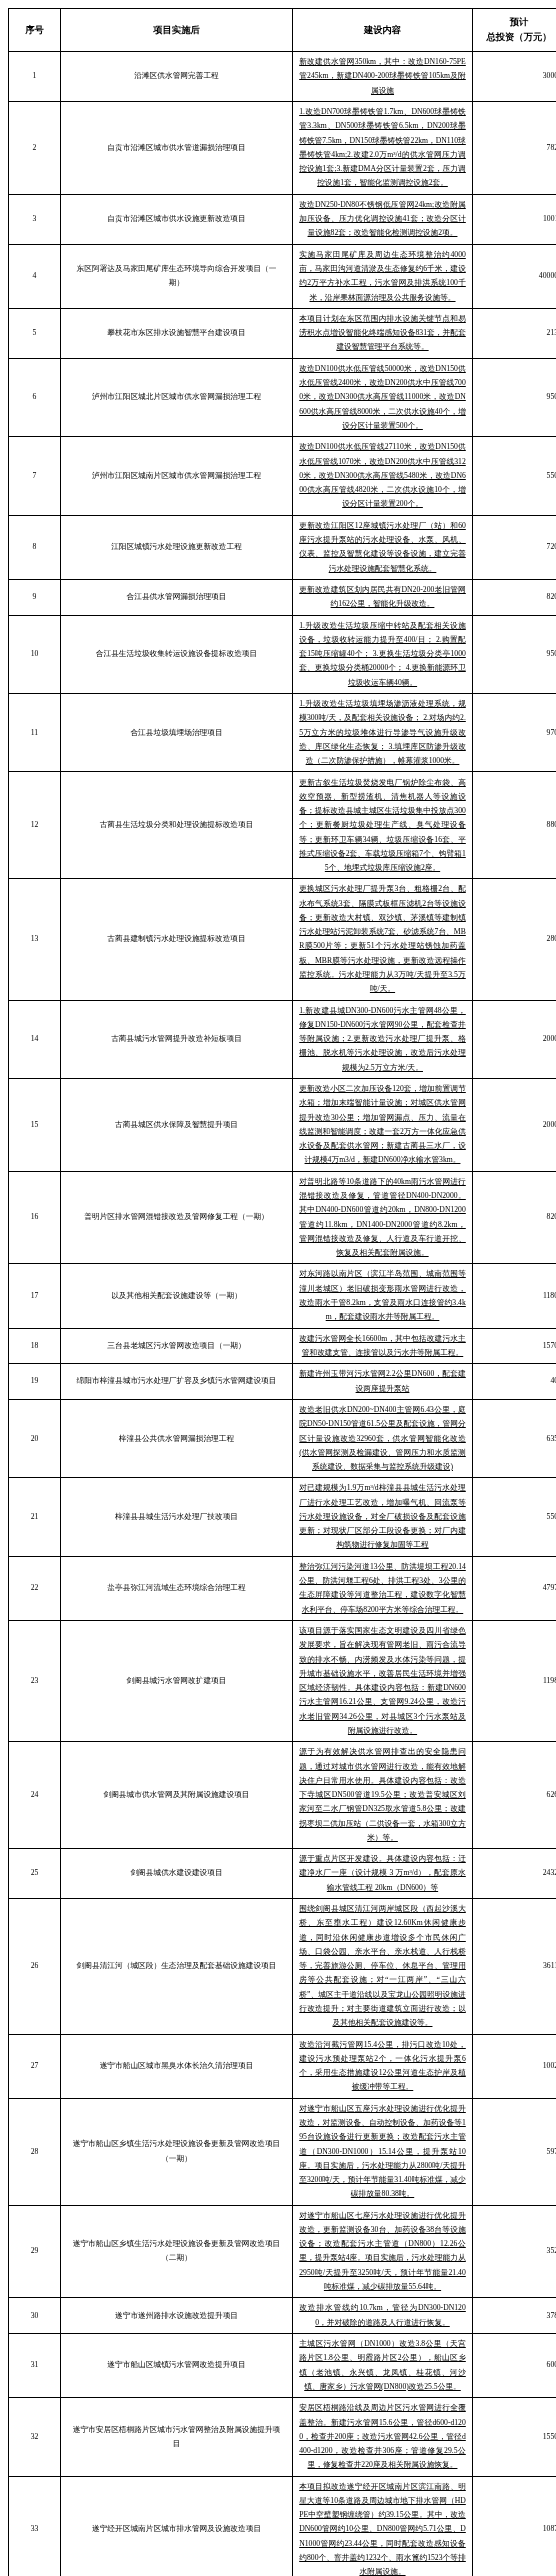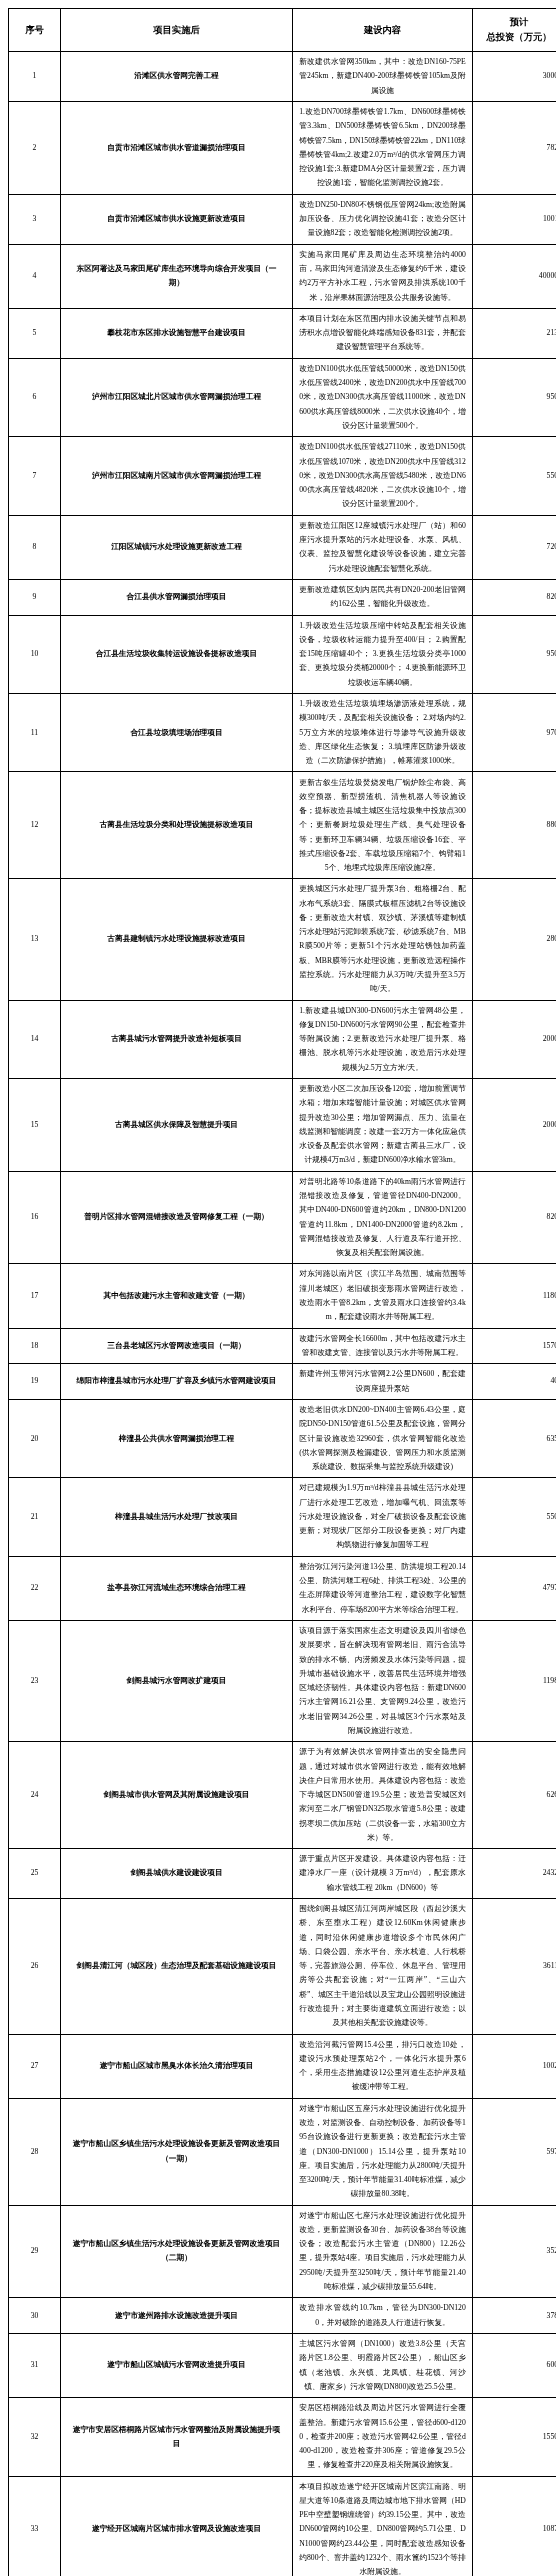--- a/index.html
+++ b/index.html
@@ -7,22 +7,22 @@
   .page{width:556px;margin:8px;}
   table{width:556px;border-collapse:collapse;table-layout:fixed;background:#ffffff;}
   th,td{border:1px solid #000000;vertical-align:middle;word-break:break-all;}
   thead th{font-size:9.3px;font-weight:bold;line-height:1.6;padding:6.2px 2.1px;text-align:center;white-space:pre-line;}
   td{font-size:7.7px;line-height:1.85;}
   .col-no{width:52px;}
   .col-name{width:232px;}
   .col-content{width:180px;text-align:center;}
   .col-inv{width:93px;}
   td.col-no{text-align:center;}
-  td.col-name{text-align:center;padding:4.1px 8.2px;font-weight:bold;}
-  td.col-content{text-align:justify;text-align-last:center;padding:3.1px 6.2px;}
+  td.col-name{text-align:center;padding:4.1px 8.2px;}
+  td.col-content{text-align:justify;text-align-last:center;padding:3.1px 6.2px;text-decoration:underline;}
   td.col-inv{text-align:right;padding:2.1px 3.1px;}
 </style>
 </head>
 <body>
 
 <div class="page">
   <table>
     <colgroup>
       <col class="col-no">
         <col class="col-name">
@@ -151,21 +151,21 @@
 
   <tr>
     <td class="col-no">16</td>
     <td class="col-name">普明片区排水管网混错接改造及管网修复工程（一期）</td>
     <td class="col-content">对普明北路等10条道路下的40km雨污水管网进行混错接改造及修复，管道管径DN400-DN2000。其中DN400-DN600管道约20km，DN800-DN1200管道约11.8km，DN1400-DN2000管道约8.2km，管网混错接改造及修复、人行道及车行道开挖、恢复及相关配套附属设施。</td>
     <td class="col-inv">8200</td>
   </tr>
 
   <tr>
     <td class="col-no">17</td>
-    <td class="col-name">其中包括改建污水主管和改建支管（一期）</td>
+    <td class="col-name">以及其他相关配套设施建设等（一期）</td>
     <td class="col-content">对东河路以南片区（滨江半岛范围、城南范围等潼川老城区）老旧破损变形雨水管网进行改造，改造雨水干管8.2km，支管及雨水口连接管约3.4km，配套建设雨水井等附属工程。</td>
     <td class="col-inv">11800</td>
   </tr>
 
   <tr>
     <td class="col-no">18</td>
     <td class="col-name">三台县老城区污水管网改造项目（一期）</td>
     <td class="col-content">改建污水管网全长16600m，其中包括改建污水主管和改建支管、连接管以及污水井等附属工程。</td>
     <td class="col-inv">15708</td>
   </tr>

